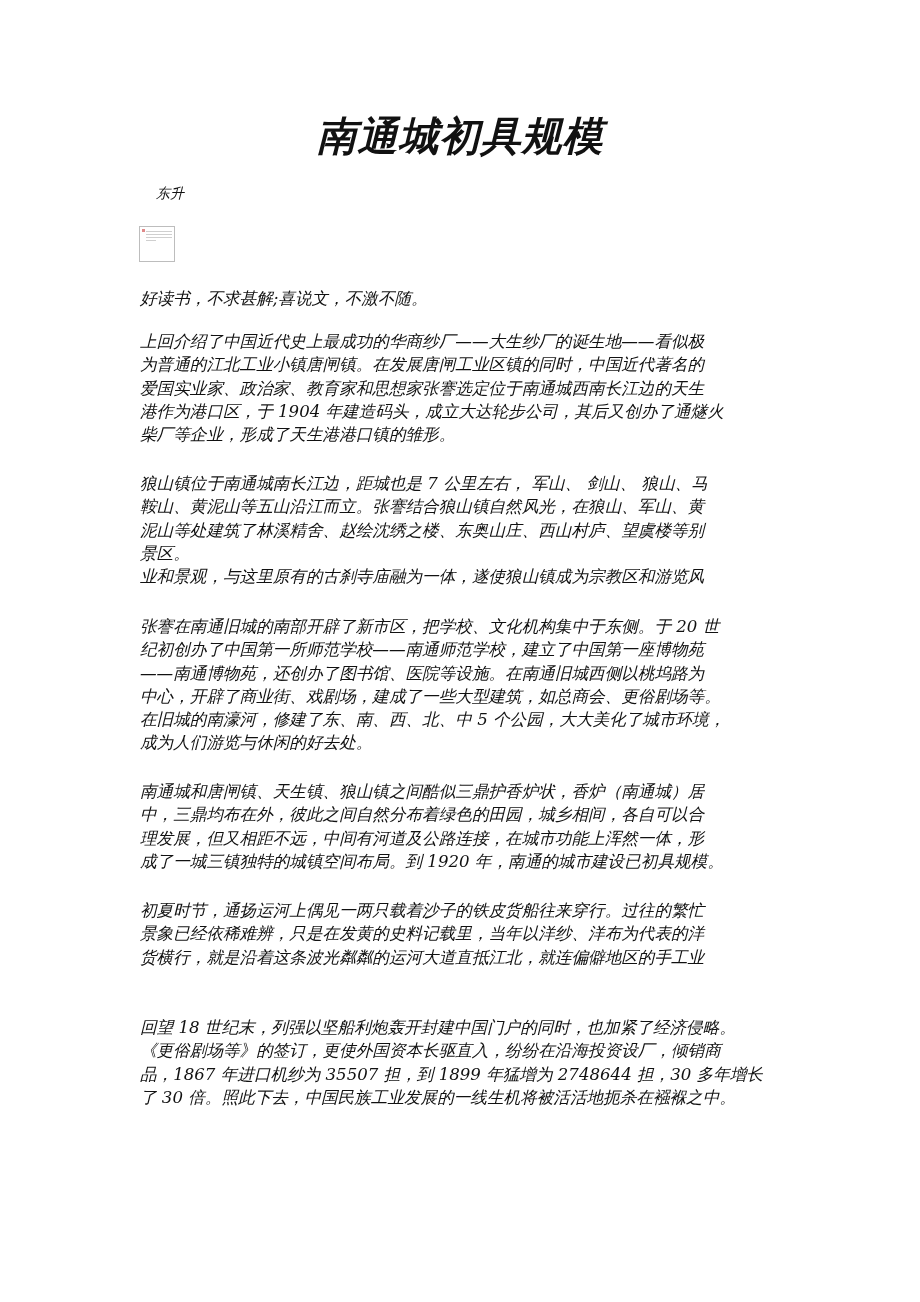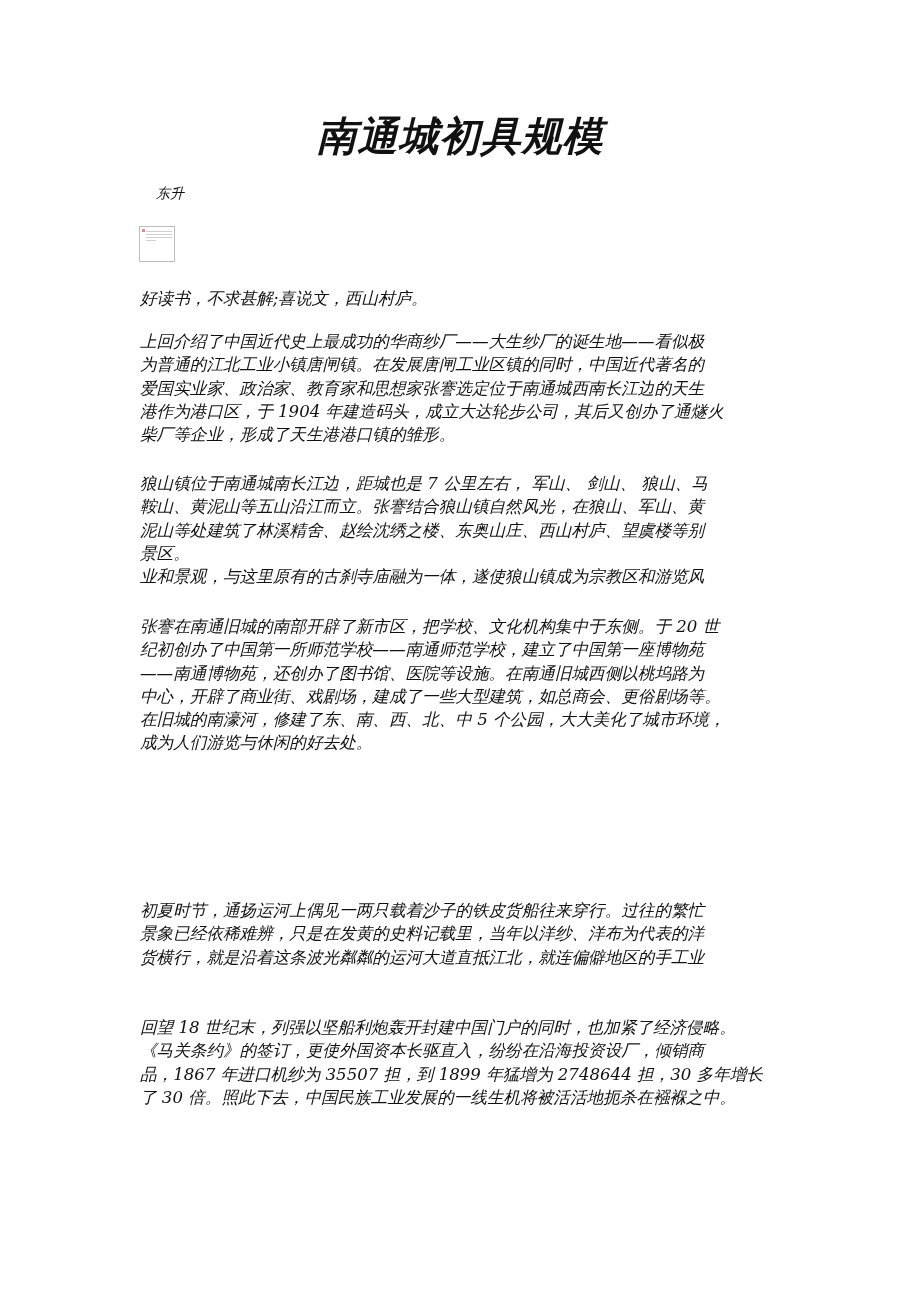--- a/index.html
+++ b/index.html
@@ -26,21 +26,21 @@
 
   <div class="thumb">
     <span class="mark"></span>
     <span class="ln" style="top:4px;width:26px"></span>
     <span class="ln" style="top:7px;width:26px"></span>
     <span class="ln" style="top:10px;width:26px"></span>
     <span class="ln" style="top:13px;width:10px"></span>
   </div>
 
   <div class="para" style="top:287px">
-    <span class="line">好读书，不求甚解;喜说文，西山村庐。</span>
+    <span class="line">好读书，不求甚解;喜说文，不激不随。</span>
   </div>
 
   <div class="para" style="top:330px">
     <span class="line">上回介绍了中国近代史上最成功的华商纱厂——大生纱厂的诞生地——看似极</span>
     <span class="line">为普通的江北工业小镇唐闸镇。在发展唐闸工业区镇的同时，中国近代著名的</span>
     <span class="line">爱国实业家、政治家、教育家和思想家张謇选定位于南通城西南长江边的天生</span>
     <span class="line">港作为港口区，于 1904 年建造码头，成立大达轮步公司，其后又创办了通燧火</span>
     <span class="line">柴厂等企业，形成了天生港港口镇的雏形。</span>
   </div>
 
@@ -54,26 +54,32 @@
 
   <div class="para" style="top:615px">
     <span class="line">张謇在南通旧城的南部开辟了新市区，把学校、文化机构集中于东侧。于 20 世</span>
     <span class="line">纪初创办了中国第一所师范学校——南通师范学校，建立了中国第一座博物苑</span>
     <span class="line">——南通博物苑，还创办了图书馆、医院等设施。在南通旧城西侧以桃坞路为</span>
     <span class="line">中心，开辟了商业街、戏剧场，建成了一些大型建筑，如总商会、更俗剧场等。</span>
     <span class="line">在旧城的南濠河，修建了东、南、西、北、中  5  个公园，大大美化了城市环境，</span>
     <span class="line">成为人们游览与休闲的好去处。</span>
   </div>
 
+  <div class="para" style="top:780px">
+    <span class="line">南通城和唐闸镇、天生镇、狼山镇之间酷似三鼎护香炉状，香炉（南通城）居</span>
+    <span class="line">中，三鼎均布在外，彼此之间自然分布着绿色的田园，城乡相间，各自可以合</span>
+    <span class="line">理发展，但又相距不远，中间有河道及公路连接，在城市功能上浑然一体，形</span>
+    <span class="line">成了一城三镇独特的城镇空间布局。到 1920 年，南通的城市建设已初具规模。</span>
+  </div>
 
   <div class="para" style="top:899px">
     <span class="line">初夏时节，通扬运河上偶见一两只载着沙子的铁皮货船往来穿行。过往的繁忙</span>
     <span class="line">景象已经依稀难辨，只是在发黄的史料记载里，当年以洋纱、洋布为代表的洋</span>
     <span class="line">货横行，就是沿着这条波光粼粼的运河大道直抵江北，就连偏僻地区的手工业</span>
   </div>
 
   <div class="para" style="top:1016px">
     <span class="line">回望 18 世纪末，列强以坚船利炮轰开封建中国门户的同时，也加紧了经济侵略。</span>
-    <span class="line">《马关条约》的签订，更使外国资本长驱直入，纷纷在沿海投资设厂，倾销商</span>
+    <span class="line">《更俗剧场等》的签订，更使外国资本长驱直入，纷纷在沿海投资设厂，倾销商</span>
     <span class="line">品，1867 年进口机纱为 35507 担，到 1899 年猛增为 2748644 担，30 多年增长</span>
     <span class="line">了 30 倍。照此下去，中国民族工业发展的一线生机将被活活地扼杀在襁褓之中。</span>
   </div>
 </div>
 
 </body></html>

